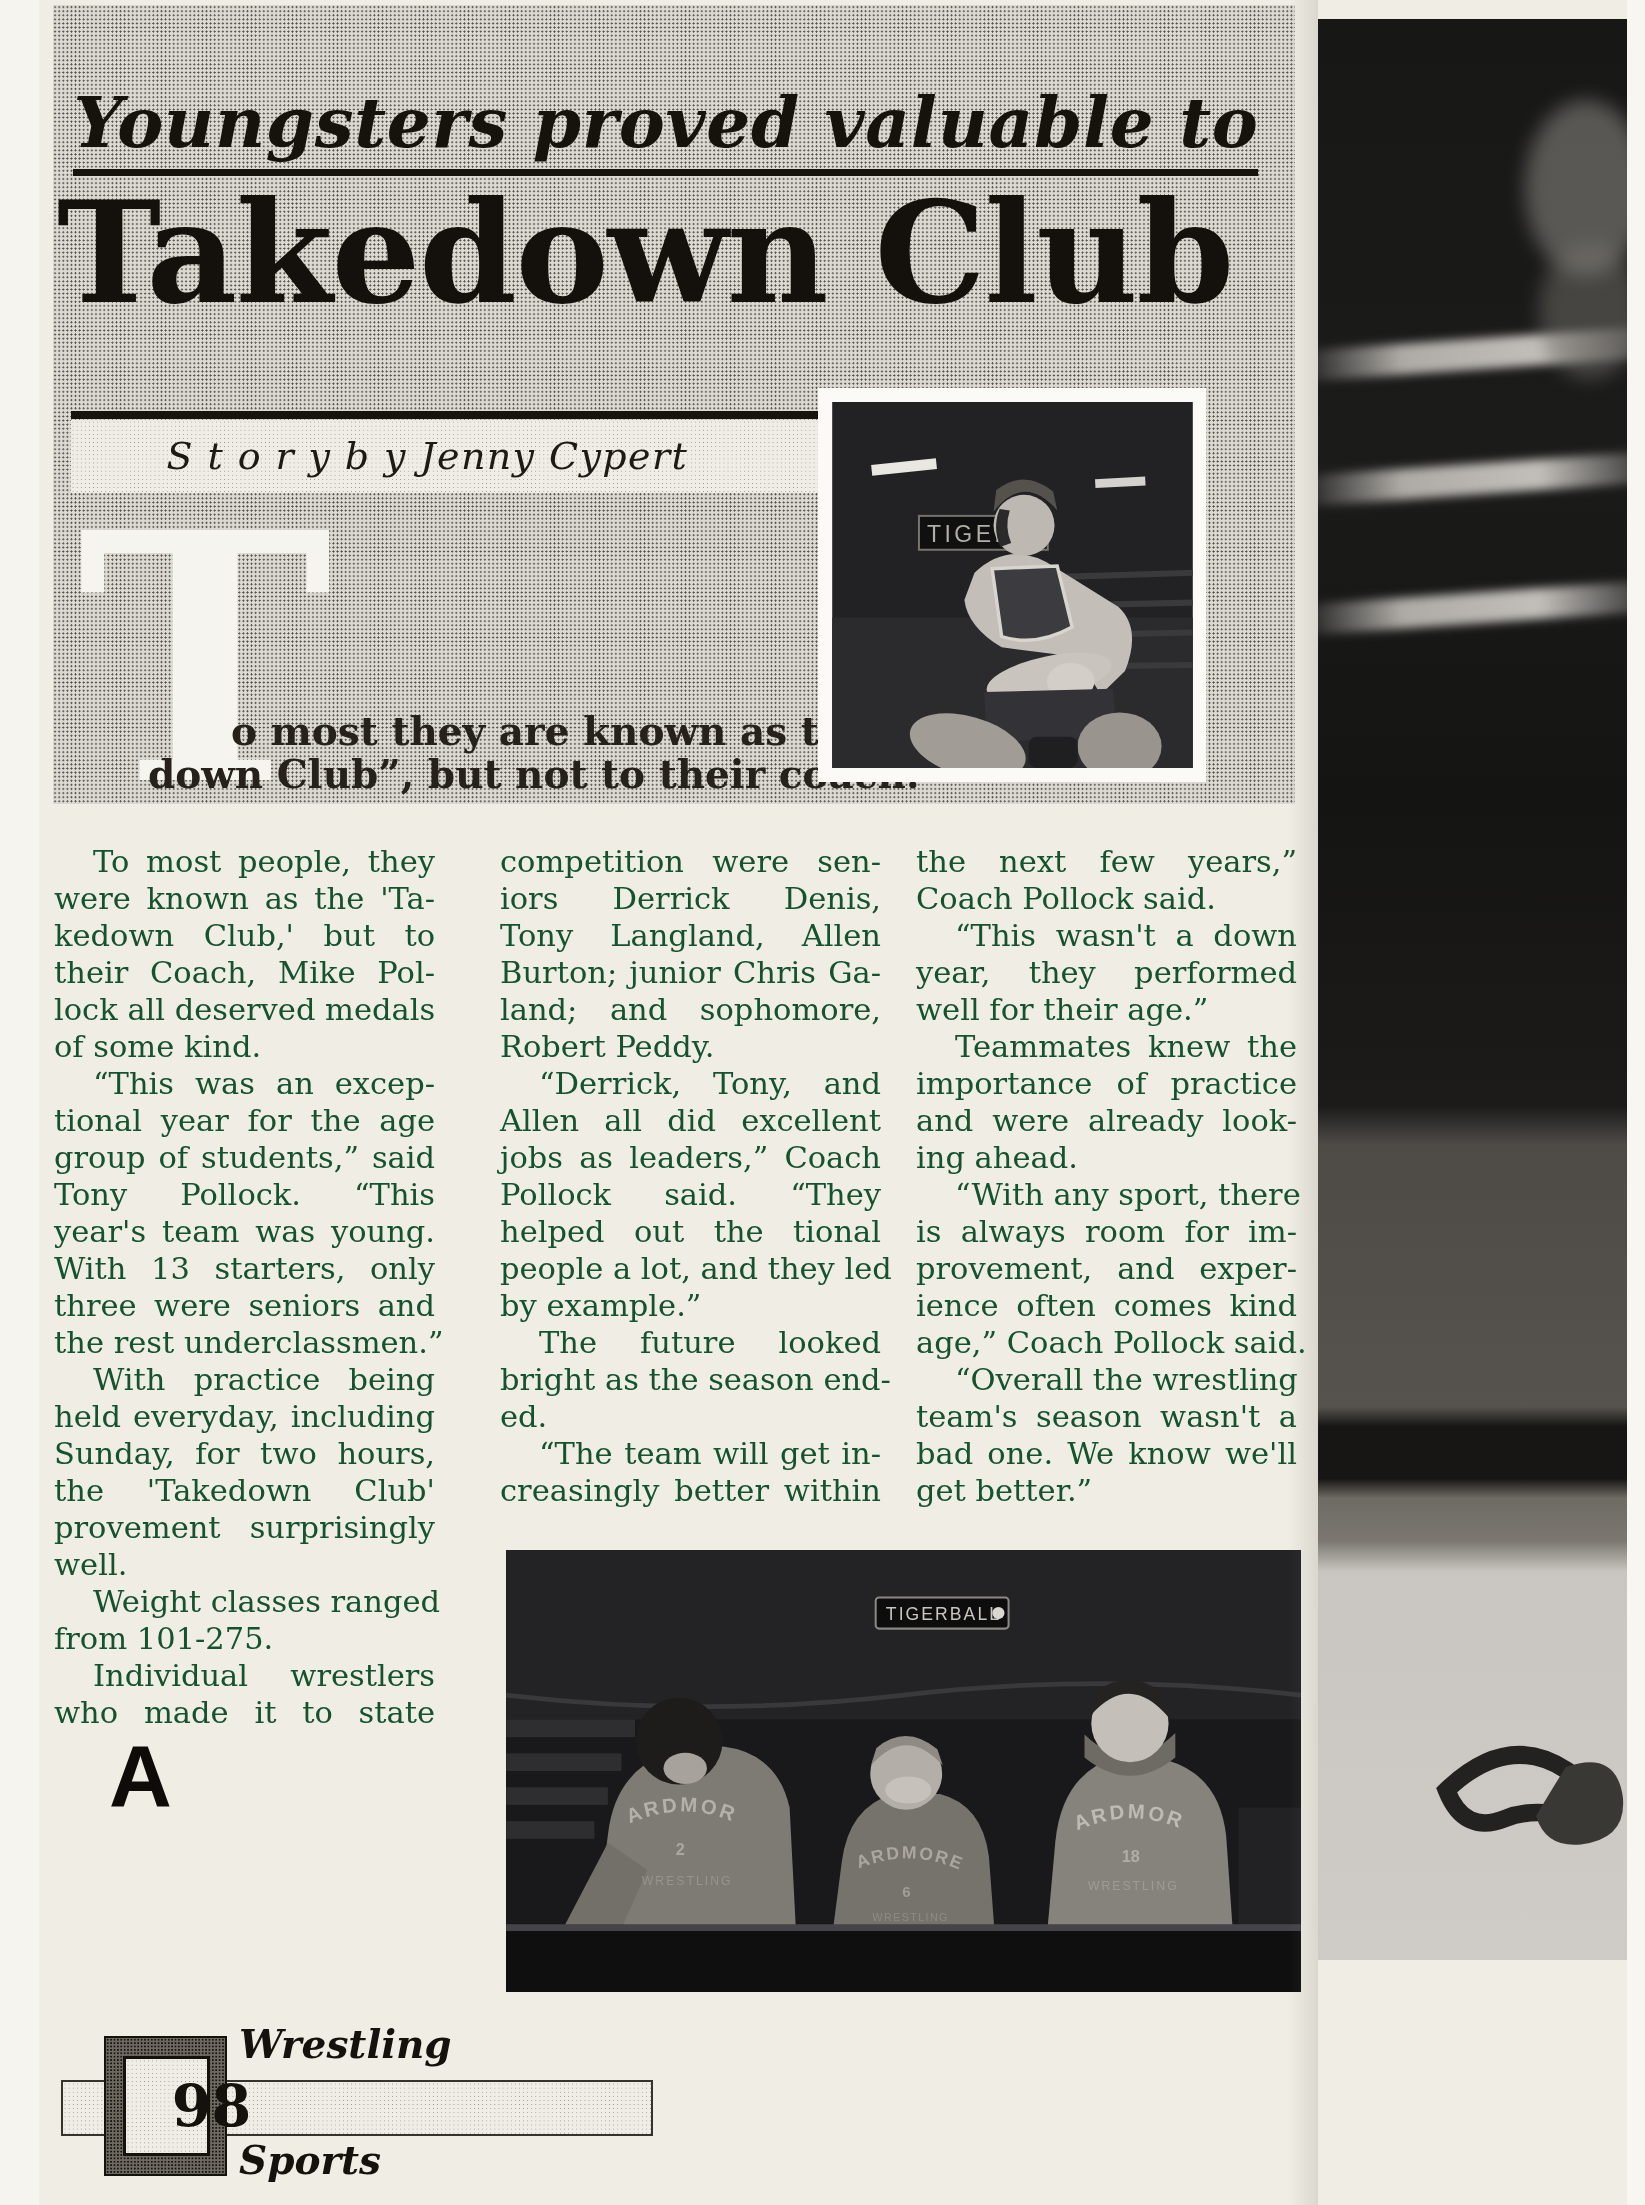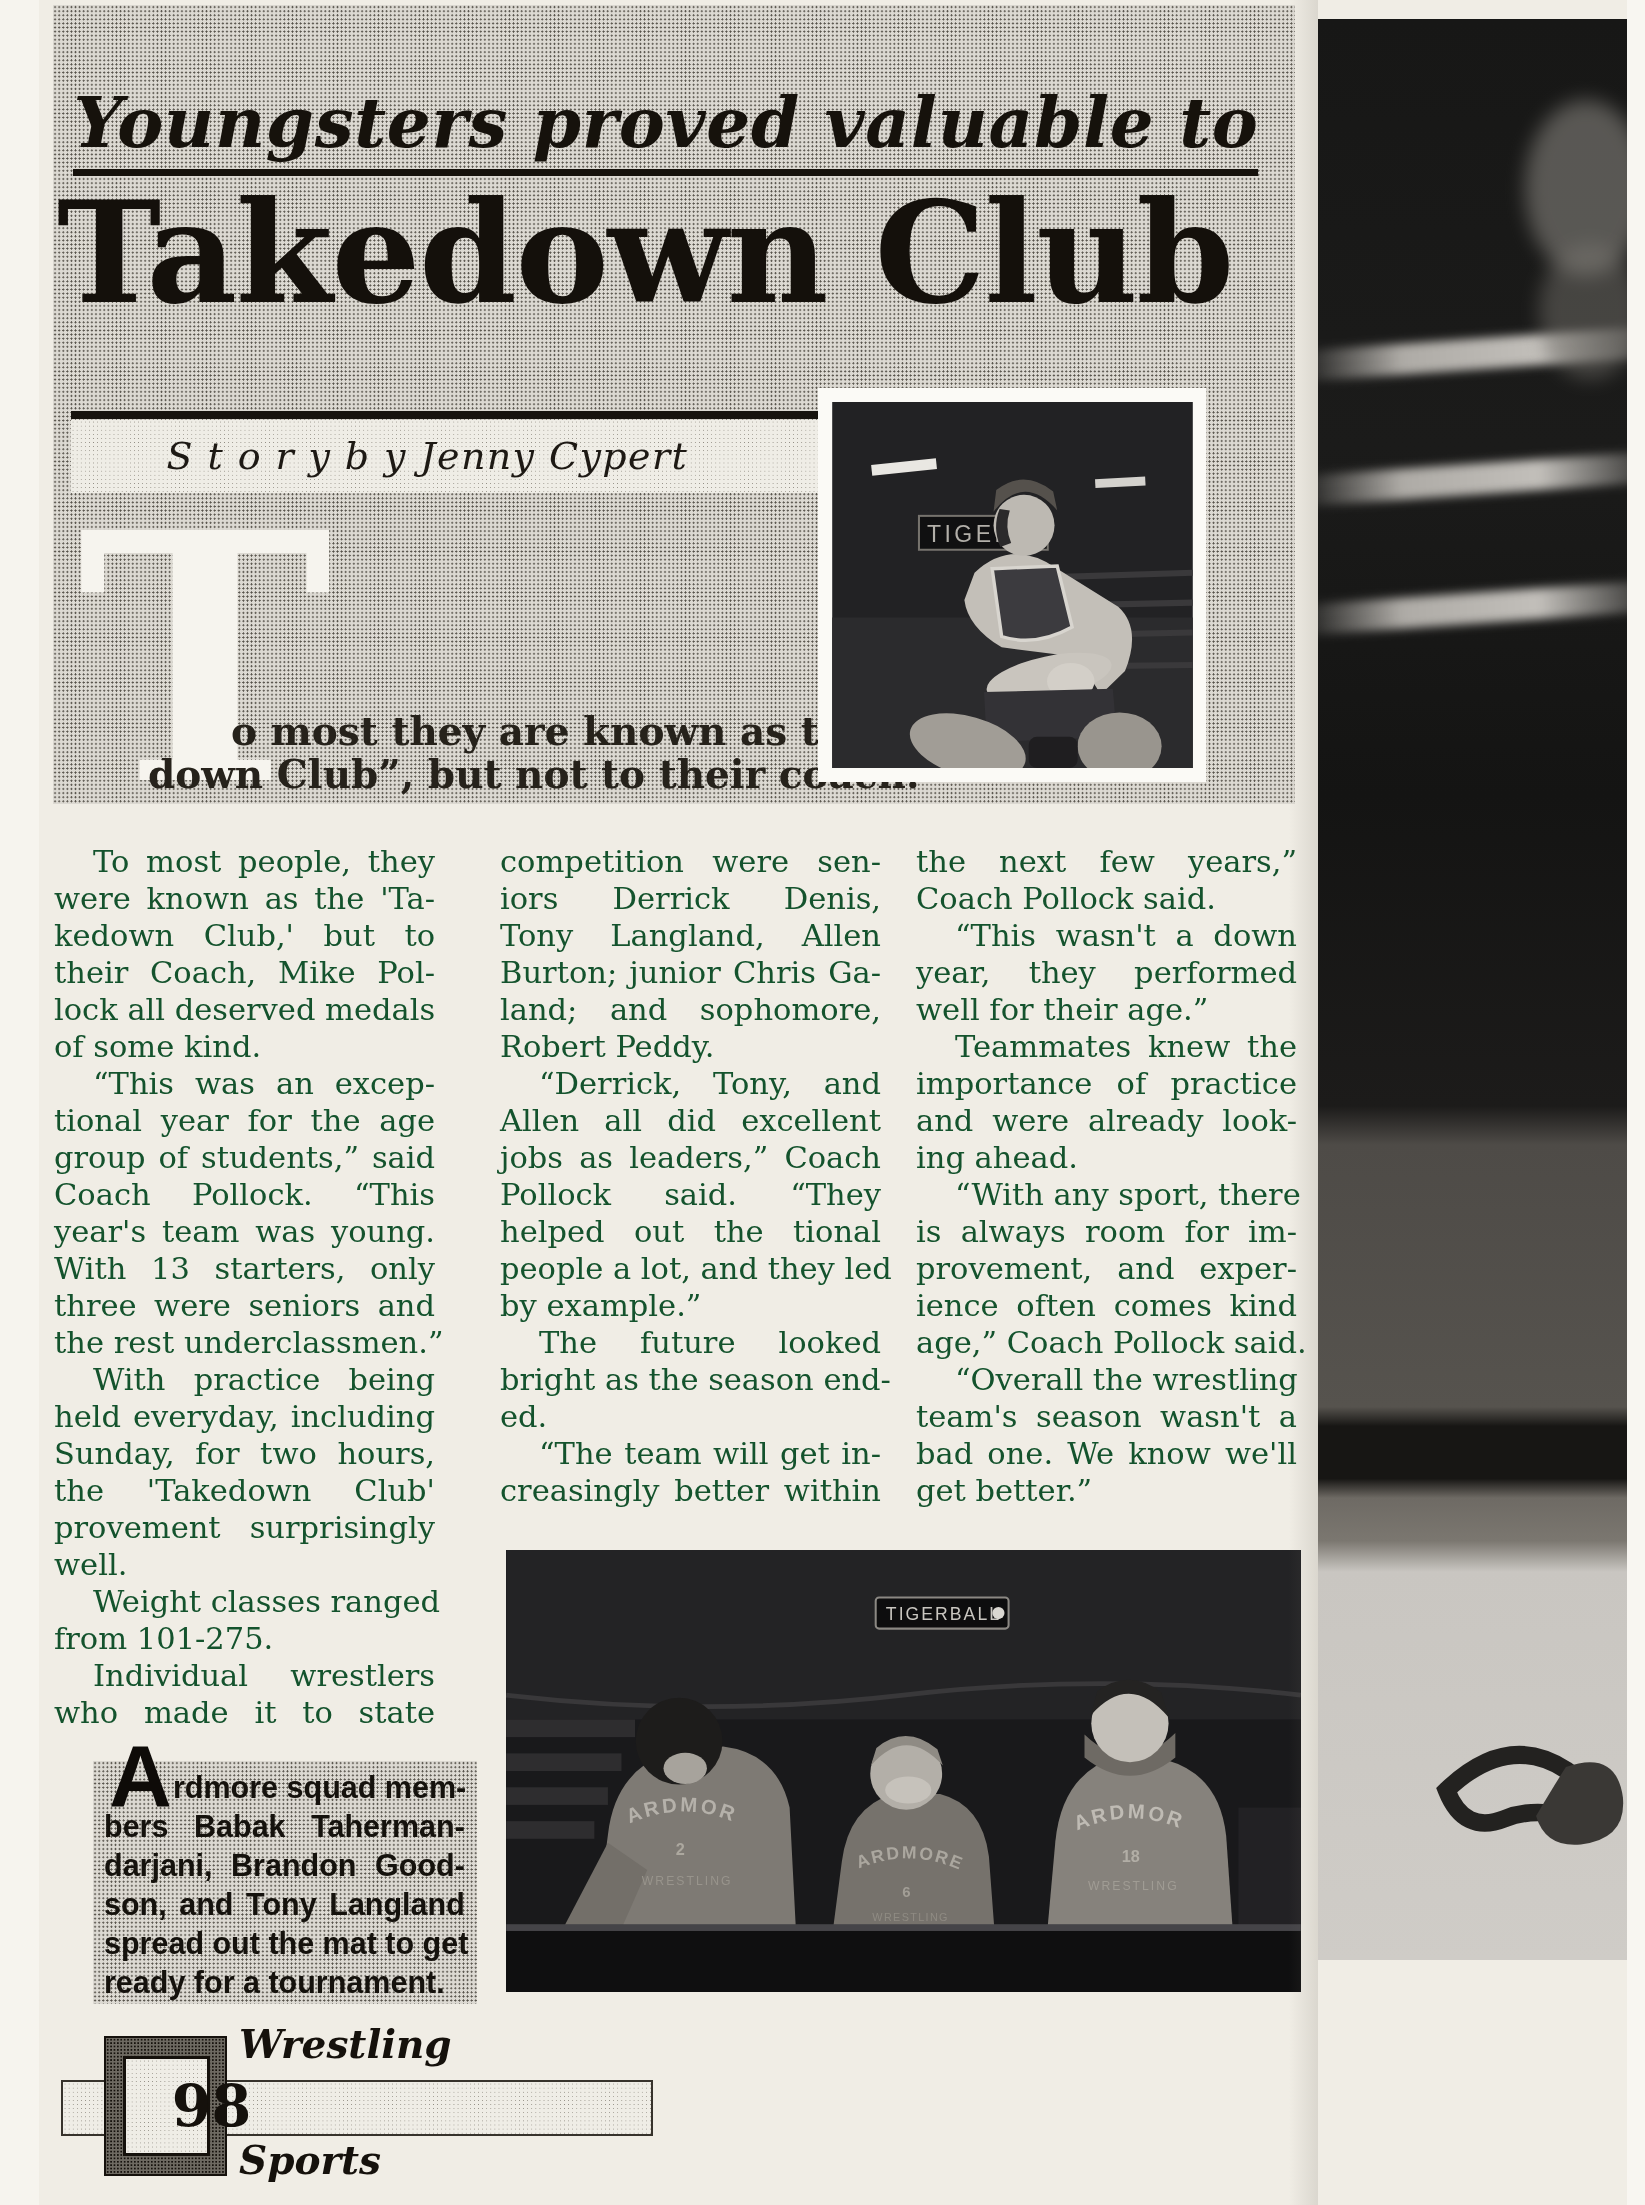--- a/index.html
+++ b/index.html
@@ -121,21 +121,21 @@
 
   <div class="ln indent">To most people, they</div>
       <div class="ln">were known as the 'Ta-</div>
       <div class="ln">kedown Club,' but to</div>
       <div class="ln">their Coach, Mike Pol-</div>
       <div class="ln">lock all deserved medals</div>
       <div class="ln pend">of some kind.</div>
       <div class="ln indent">“This was an excep-</div>
       <div class="ln">tional year for the age</div>
       <div class="ln">group of students,” said</div>
-      <div class="ln">Coach Pollock. “This</div>
+      <div class="ln">Tony Pollock. “This</div>
       <div class="ln">year's team was young.</div>
       <div class="ln">With 13 starters, only</div>
       <div class="ln">three were seniors and</div>
       <div class="ln pend">the rest underclassmen.”</div>
       <div class="ln indent">With practice being</div>
       <div class="ln">held everyday, including</div>
       <div class="ln">Sunday, for two hours,</div>
       <div class="ln">the 'Takedown Club'</div>
       <div class="ln">provement surprisingly</div>
       <div class="ln pend">well.</div>
@@ -181,29 +181,20 @@
       <div class="ln">provement, and exper-</div>
       <div class="ln">ience often comes kind</div>
       <div class="ln pend">age,” Coach Pollock said.</div>
       <div class="ln indent">“Overall the wrestling</div>
       <div class="ln">team's season wasn't a</div>
       <div class="ln">bad one. We know we'll</div>
       <div class="ln pend">get better.”</div>
     </div>
 
   <div id="caption-drop-cap" class="abs">A</div>
-  <div id="caption-box" class="abs ht-mid">
-
-  <div class="capline">rdmore squad mem-</div>
-      <div class="capline">bers Babak Taherman-</div>
-      <div class="capline">darjani, Brandon Good-</div>
-      <div class="capline">son, and Tony Langland</div>
-      <div class="capline">spread out the mat to get</div>
-      <div class="capline">ready for a tournament.</div>
-    </div>
 
   <figure id="photo-bottom" class="abs" style="margin:0;">
     <svg width="795" height="442" viewBox="0 0 1172 652">
       <rect width="1172" height="652" fill="#19191b"></rect>
       <rect width="1172" height="250" fill="#232325"></rect>
       <path d="M0 214 Q293 248 586 214 T1172 214" stroke="#39383a" stroke-width="7" fill="none"></path>
       <g fill="#2e2d2f">
         <rect x="0" y="250" width="190" height="26"></rect>
           <rect x="0" y="300" width="170" height="26"></rect>
         <rect x="0" y="350" width="150" height="26"></rect>

